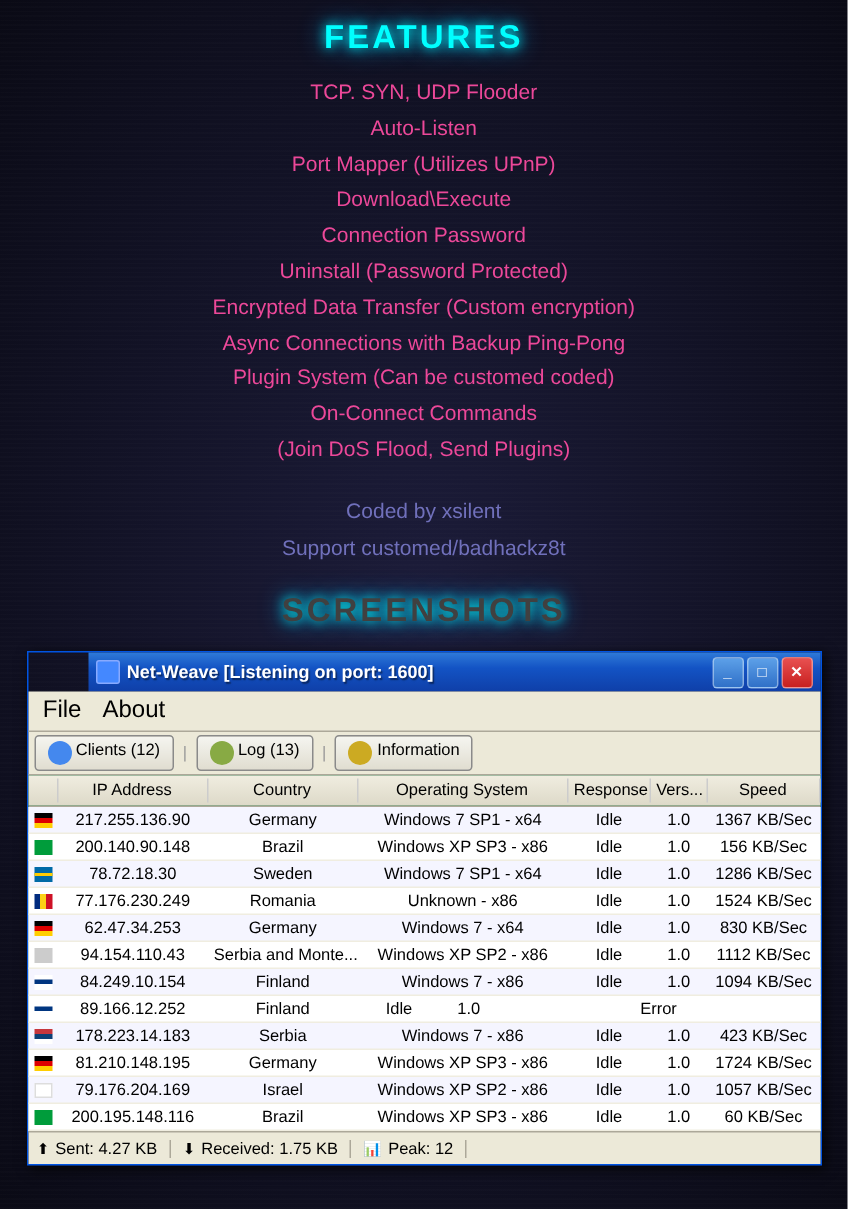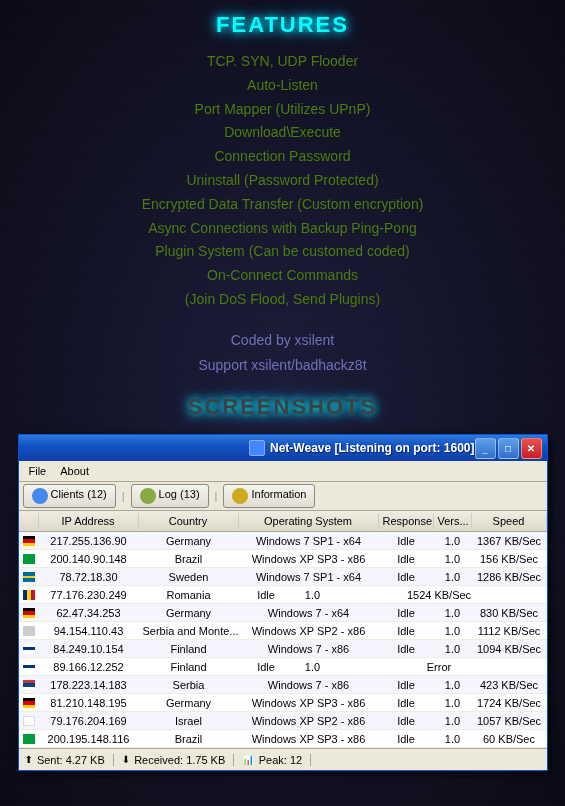--- a/index.html
+++ b/index.html
@@ -40,21 +40,21 @@
       font-size: 22px;
       font-weight: bold;
       color: #00ffff;
       text-shadow: 0 0 8px #00ffff, 0 0 16px #00aaff;
       letter-spacing: 2px;
       margin-bottom: 12px;
       font-family: Arial, sans-serif;
     }
 
     .features-list {
-      color: #4d7c0f;
+      color: #ec4899;
       font-size: 14px;
       line-height: 1.7;
       margin-bottom: 16px;
     }
 
     .coded-by {
       color: #7070bb;
       font-size: 14px;
       line-height: 1.8;
       margin-bottom: 16px;
@@ -77,22 +77,23 @@
       box-shadow: 2px 2px 8px rgba(0,0,0,0.8);
       font-family: 'Tahoma', Arial, sans-serif;
       font-size: 11px;
     }
 
     .win-titlebar {
       background: linear-gradient(to bottom, #2f7ad8 0%, #1353c4 40%, #0f3fa8 100%);
       padding: 3px 5px;
       display: flex;
       align-items: center;
-      justify-content: flex-end;
+      justify-content: space-between;
       height: 26px;
+      margin-left: 40px;
     }
 
     .win-title-text {
       color: white;
       font-weight: bold;
       font-size: 12px;
       text-shadow: 1px 1px 1px rgba(0,0,0,0.5);
       display: flex;
       align-items: center;
       gap: 5px;
@@ -132,21 +133,21 @@
     .win-menubar {
       background: #ece9d8;
       border-bottom: 1px solid #aca899;
       padding: 2px 4px;
       display: flex;
       gap: 2px;
     }
 
     .win-menu-item {
       padding: 2px 6px;
-      font-size: 11px;
+      font-size: 16px;
       color: #000;
       cursor: pointer;
       border-radius: 2px;
       text-align: center;
     }
 
     .win-toolbar {
       background: #ece9d8;
       border-bottom: 1px solid #aca899;
       padding: 2px 4px;
@@ -295,21 +296,21 @@
     <div>Uninstall (Password Protected)</div>
     <div>Encrypted Data Transfer (Custom encryption)</div>
     <div>Async Connections with Backup Ping-Pong</div>
     <div>Plugin System (Can be customed coded)</div>
     <div>On-Connect Commands</div>
     <div>(Join DoS Flood, Send Plugins)</div>
   </div>
 
   <div class="coded-by">
     <div>Coded by xsilent</div>
-    <div>Support xsilent/badhackz8t</div>
+    <div>Support customed/badhackz8t</div>
   </div>
 
   <div class="screenshots-title">SCREENSHOTS</div>
 
   <div class="win-window">
 
     <div class="win-titlebar">
       <div class="win-title-text">
         <div class="win-title-icon"></div>
         <span>Net-Weave [Listening on port: 1600]</span>
@@ -388,20 +389,21 @@
     <div class="td-cell col-response">Idle</div>
     <div class="td-cell col-vers">1.0</div>
     <div class="td-cell col-speed">1286 KB/Sec</div>
   </div>
           <div class="tr-row">
     <div class="td-cell td-flag">
       <div class="flag-ro"></div>
     </div>
     <div class="td-cell col-ip">77.176.230.249</div>
     <div class="td-cell col-country">Romania</div>
+    <div class="td-cell col-os">Unknown - x86</div>
     <div class="td-cell col-response">Idle</div>
     <div class="td-cell col-vers">1.0</div>
     <div class="td-cell col-speed">1524 KB/Sec</div>
   </div>
           <div class="tr-row">
     <div class="td-cell td-flag">
       <div class="flag-de"></div>
     </div>
     <div class="td-cell col-ip">62.47.34.253</div>
     <div class="td-cell col-country">Germany</div>

